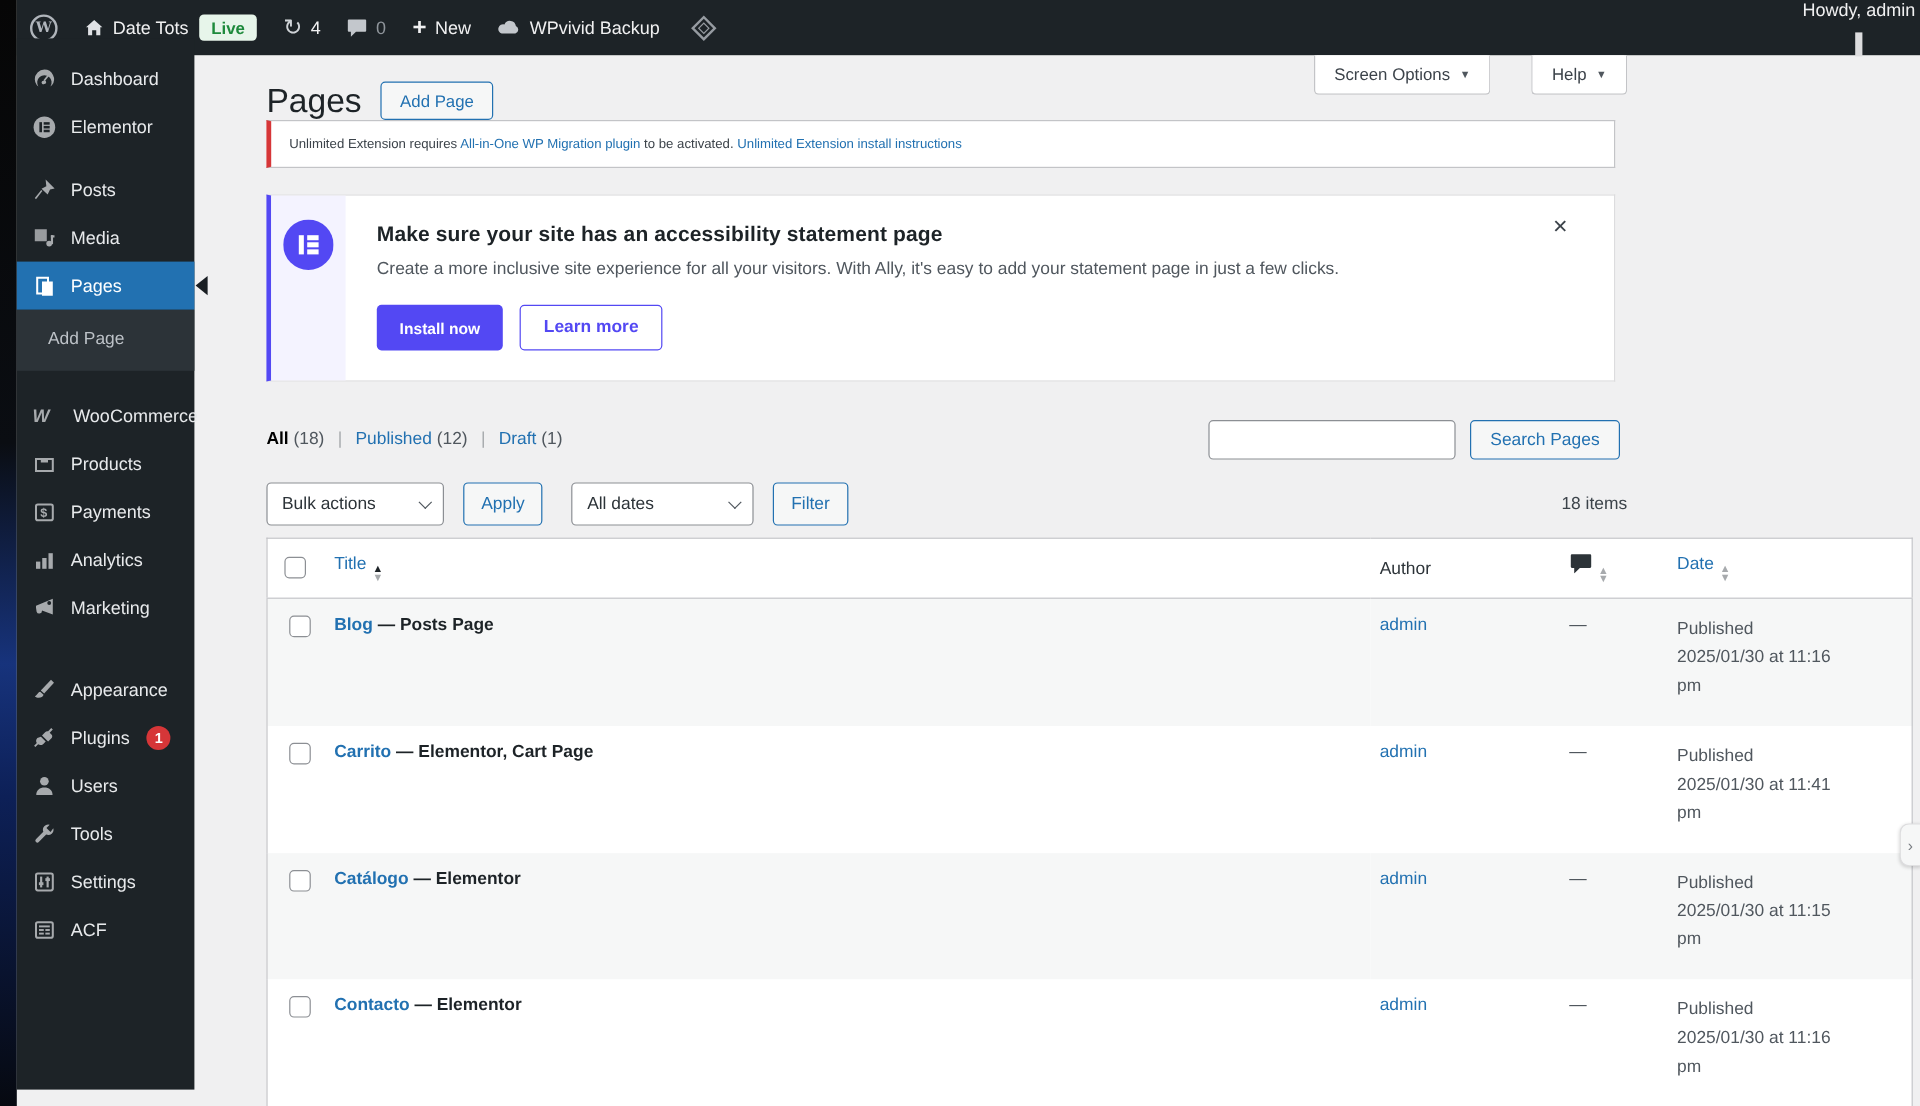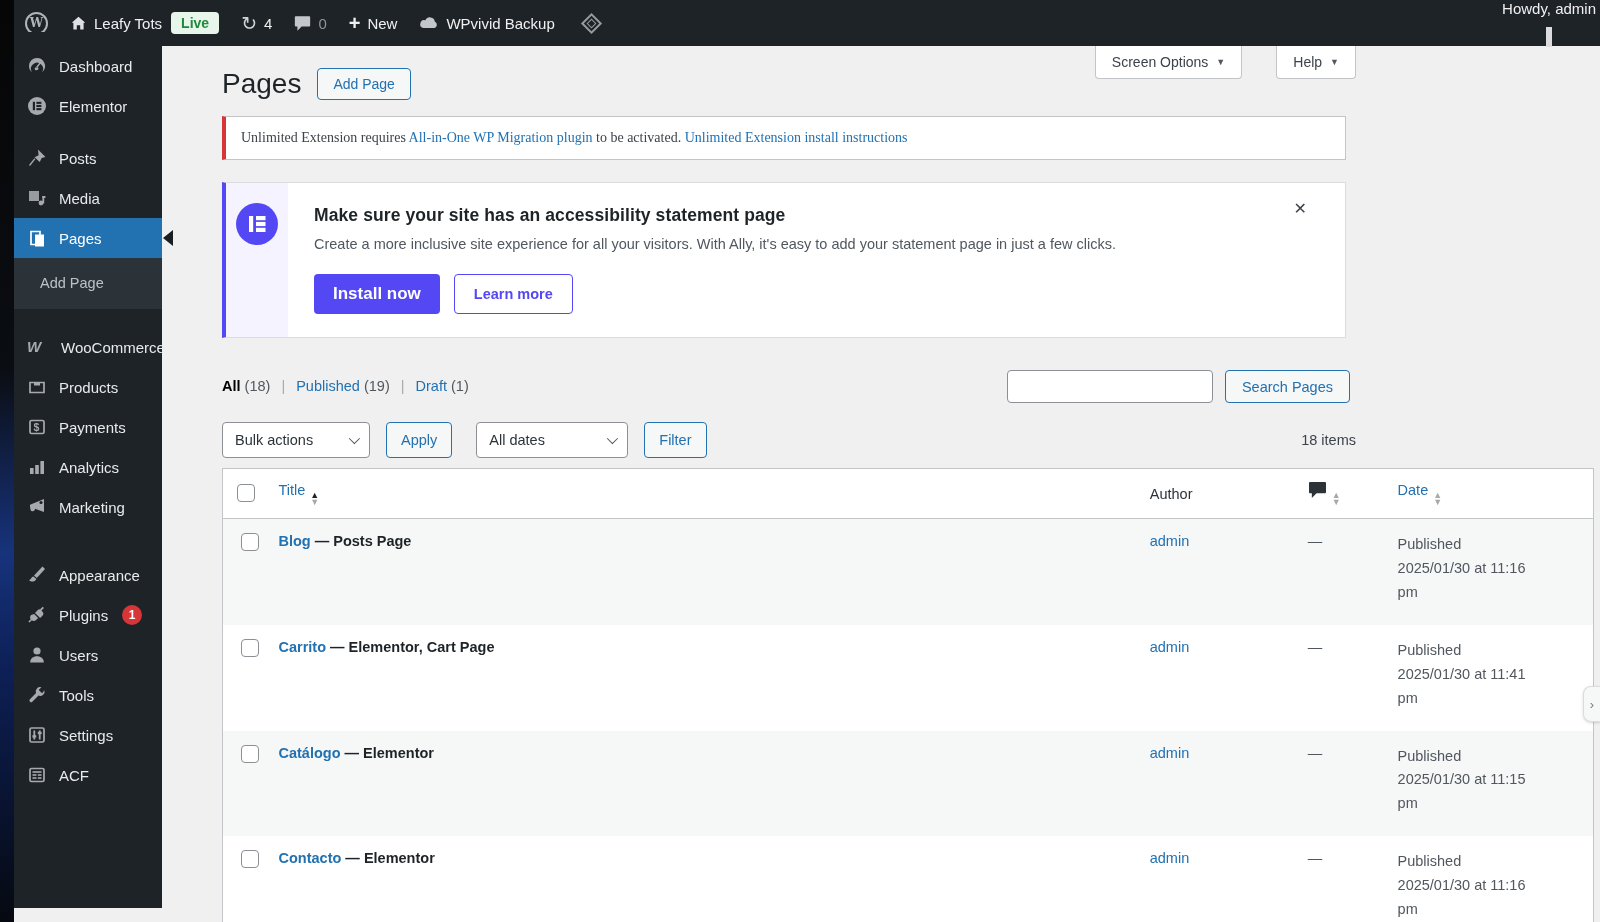--- a/index.html
+++ b/index.html
@@ -51,32 +51,32 @@
   .screen-tab { background:#fff; border:1px solid #c3c4c7; border-top:none; border-radius:0 0 4px 4px;
     color:#3c434a; font-size:14px; padding:8px 16px; display:flex; align-items:center; gap:8px; cursor:pointer; }
   .screen-tab .caret { font-size:9px; color:#50575e; }
   .tab-screen-options { margin-right:16px; }
 
   .page-header { display:flex; align-items:center; gap:16px; padding-top:22px; }
   .page-title { font-size:28px; font-weight:400; color:#1d2327; }
   .btn-add-page { background:#f6f7f7; border:1px solid #2271b1; color:#2271b1; font-size:14px;
     padding:7px 15px; border-radius:4px; cursor:pointer; }
 
-  .notice-error { margin-top:16px; margin-right:4px; background:#fff; border:1px solid #c3c4c7;
-    border-left:4px solid #d63638; padding:13px 15px; font-size:14px; color:#3c434a;font-family:Liberation Serif, serif; }
+  .notice-error { margin-right:4px; background:#fff; border:1px solid #c3c4c7;
+    border-left:4px solid #d63638; padding:13px 15px; font-size:11px; color:#3c434a; }
   .notice-error a { color:#2271b1; }
 
   .elementor-notice { position:relative; margin-top:22px; margin-right:4px; background:#fff;
     border:1px solid #dcdcde; border-left:4px solid #5348F3; display:flex; min-height:156px; }
   .en-logo-col { width:62px; background:#f4f3ff; display:flex; justify-content:center; padding-top:20px; }
   .en-content { padding:22px 26px; }
   .en-title { font-size:17.5px; font-weight:bold; color:#1d2327; letter-spacing:.1px; }
   .en-body { font-size:14.5px; color:#50575e; margin-top:10px; }
   .en-buttons { display:flex; gap:14px; margin-top:22px; }
-  .btn-install { background:#5348F3; color:#fff; border:none; font-size:17px; font-weight:bold;
+  .btn-install { background:#5348F3; color:#fff; border:none; font-size:13px; font-weight:bold;
     padding:10px 19px; border-radius:4px; cursor:pointer; }
   .btn-learn { background:#fff; color:#5348F3; border:1px solid #5348F3; font-size:14.5px; font-weight:bold;
     padding:10px 19px; border-radius:4px; cursor:pointer; }
   .en-close { position:absolute; top:16px; right:38px; font-size:16px; color:#3c434a; cursor:pointer; }
 
   .list-controls { position:relative; margin-top:32px; height:34px; }
   .subsubsub { position:absolute; left:0; top:8px; font-size:14.5px; color:#50575e; }
   .subsubsub .current { font-weight:bold; color:#000; }
   .subsubsub a { color:#2271b1; text-decoration:none; cursor:pointer; }
   .subsubsub .sep { color:#a7aaad; padding:0 7px; }
@@ -133,21 +133,21 @@
   <div class="left-strip" data-name="desktop-edge-strip"></div>
 
   <div class="admin-bar" data-name="admin-bar">
     <div class="ab-item" data-name="wp-logo-menu">
       <span class="wp-logo-circle" data-name="wordpress-logo-icon">W</span>
     </div>
     <div class="ab-item" data-name="site-name-link">
       <svg width="17" height="17" viewBox="0 0 20 20" data-name="home-icon">
           <path fill="#dfe1e4" d="M10 2 L18 9 h-2 v8 h-4 v-5 h-4 v5 H4 V9 H2 Z"></path>
         </svg>
-      <span data-name="site-name">Leafy Tots</span>
+      <span data-name="site-name">Date Tots</span>
       <span class="live-badge" data-name="live-badge">Live</span>
     </div>
     <div class="ab-item" data-name="updates-link">
       <span class="refresh-glyph" data-name="updates-icon">↻</span>
       <span data-name="updates-count">4</span>
     </div>
     <div class="ab-item" data-name="comments-link">
       <svg width="17" height="16" viewBox="0 0 20 18" data-name="comment-bubble-icon">
           <path fill="#c3c7cc" d="M2 1h16a1 1 0 0 1 1 1v10a1 1 0 0 1-1 1h-9l-5 5v-5H2a1 1 0 0 1-1-1V2a1 1 0 0 1 1-1z"></path>
         </svg>
@@ -352,21 +352,21 @@
       </div>
       <span class="en-close" data-name="close-icon">✕</span>
     </div>
 
     <div class="list-controls">
       <div class="subsubsub" data-name="status-filter-links">
         <span class="current" data-name="filter-all-link">All</span>
         <span> </span><span data-name="filter-all-count">(18)</span>
         <span class="sep">|</span>
         <a data-name="filter-published-link">Published</a>
-        <span> </span><span data-name="filter-published-count">(19)</span>
+        <span> </span><span data-name="filter-published-count">(12)</span>
         <span class="sep">|</span>
         <a data-name="filter-draft-link">Draft</a>
         <span> </span><span data-name="filter-draft-count">(1)</span>
       </div>
       <div class="search-box">
         <input class="search-input" type="text" data-name="search-input" style="">
         <button class="btn-search" data-name="search-pages-button">Search Pages</button>
       </div>
     </div>
 

